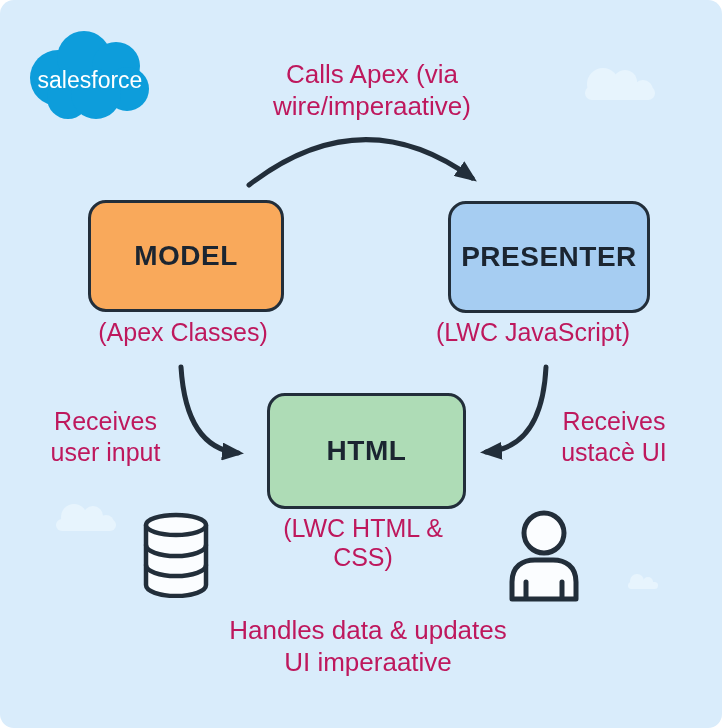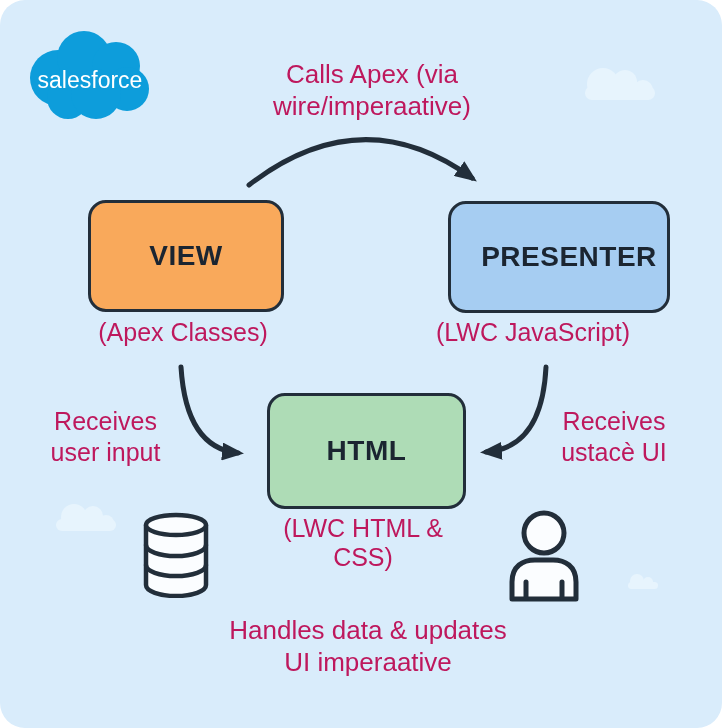--- a/index.html
+++ b/index.html
@@ -1,38 +1,38 @@
 <!DOCTYPE html>
 <html><head>
 <meta charset="utf-8">
 <style>
   html,body{margin:0;padding:0;background:#ffffff;}
   #canvas{
     position:relative;width:722px;height:728px;overflow:hidden;
-    background:#d9ecfb;border-radius:25px;
+    background:#d9ecfb;border-radius:14px;
     font-family:"Liberation Sans",sans-serif;color:#1d2734;
   }
   
   .bg-cloud{position:absolute;pointer-events:none;}
   .bg-cloud svg{display:block;}
   
   #arrows{position:absolute;left:0;top:0;pointer-events:none;}
   
   #sf-logo{position:absolute;left:26px;top:26px;}
   
   .lbl{position:absolute;text-align:center;font-size:25px;line-height:31px;color:#be185d;}
   .lbl.big{font-size:26px;line-height:32px;}
   
   .dbox{
     position:absolute;display:flex;align-items:center;justify-content:center;
     border:3.5px solid #222e3a;border-radius:18px;
     font-weight:bold;font-size:28px;letter-spacing:.5px;color:#1b2531;
   }
   #box-model{left:88px;top:200px;width:190px;height:106px;background:#f9a95b;}
-  #box-presenter{left:448px;top:201px;width:196px;height:106px;background:#a6cdf2;padding-left:20px;}
+  #box-presenter{left:448px;top:201px;width:196px;height:106px;background:#a6cdf2;}
   #box-view{left:267px;top:393px;width:193px;height:110px;background:#aedcb6;}
   .caption{position:absolute;text-align:center;font-size:25px;color:#be185d;}
   #cap-model{left:68px;top:318px;width:230px;}
   #cap-presenter{left:418px;top:318px;width:230px;}
   #cap-view{left:250px;top:514px;width:226px;}
   #lbl-calls{left:222px;top:58px;width:300px;}
   #lbl-left{left:28px;top:406px;width:155px;}
   #lbl-right{left:535px;top:406px;width:158px;}
   #lbl-handles{left:188px;top:614px;width:360px;}
   .icon-wrap{position:absolute;}
@@ -98,21 +98,21 @@
     <path d="M 181 367 Q 186 448 238 453" fill="none" stroke="#222e3a" stroke-width="5" stroke-linecap="round" marker-end="url(#ah)"></path>
     <path d="M 546 367 Q 542 448 486 452" fill="none" stroke="#222e3a" stroke-width="5" stroke-linecap="round" marker-end="url(#ah)"></path>
   </svg>
 
   <div class="lbl big" id="lbl-calls">
     <div>Calls Apex (via</div>
     <div>wire/imperaative)</div>
   </div>
 
   <div class="dbox" id="box-model">
-    <span>VIEW</span>
+    <span>MODEL</span>
   </div>
   <div class="dbox" id="box-presenter">
     <span>PRESENTER</span>
   </div>
   <div class="dbox" id="box-view">
     <span>HTML</span>
   </div>
 
   <div class="caption" id="cap-model">(Apex Classes)</div>
   <div class="caption" id="cap-presenter">(LWC JavaScript)</div>

